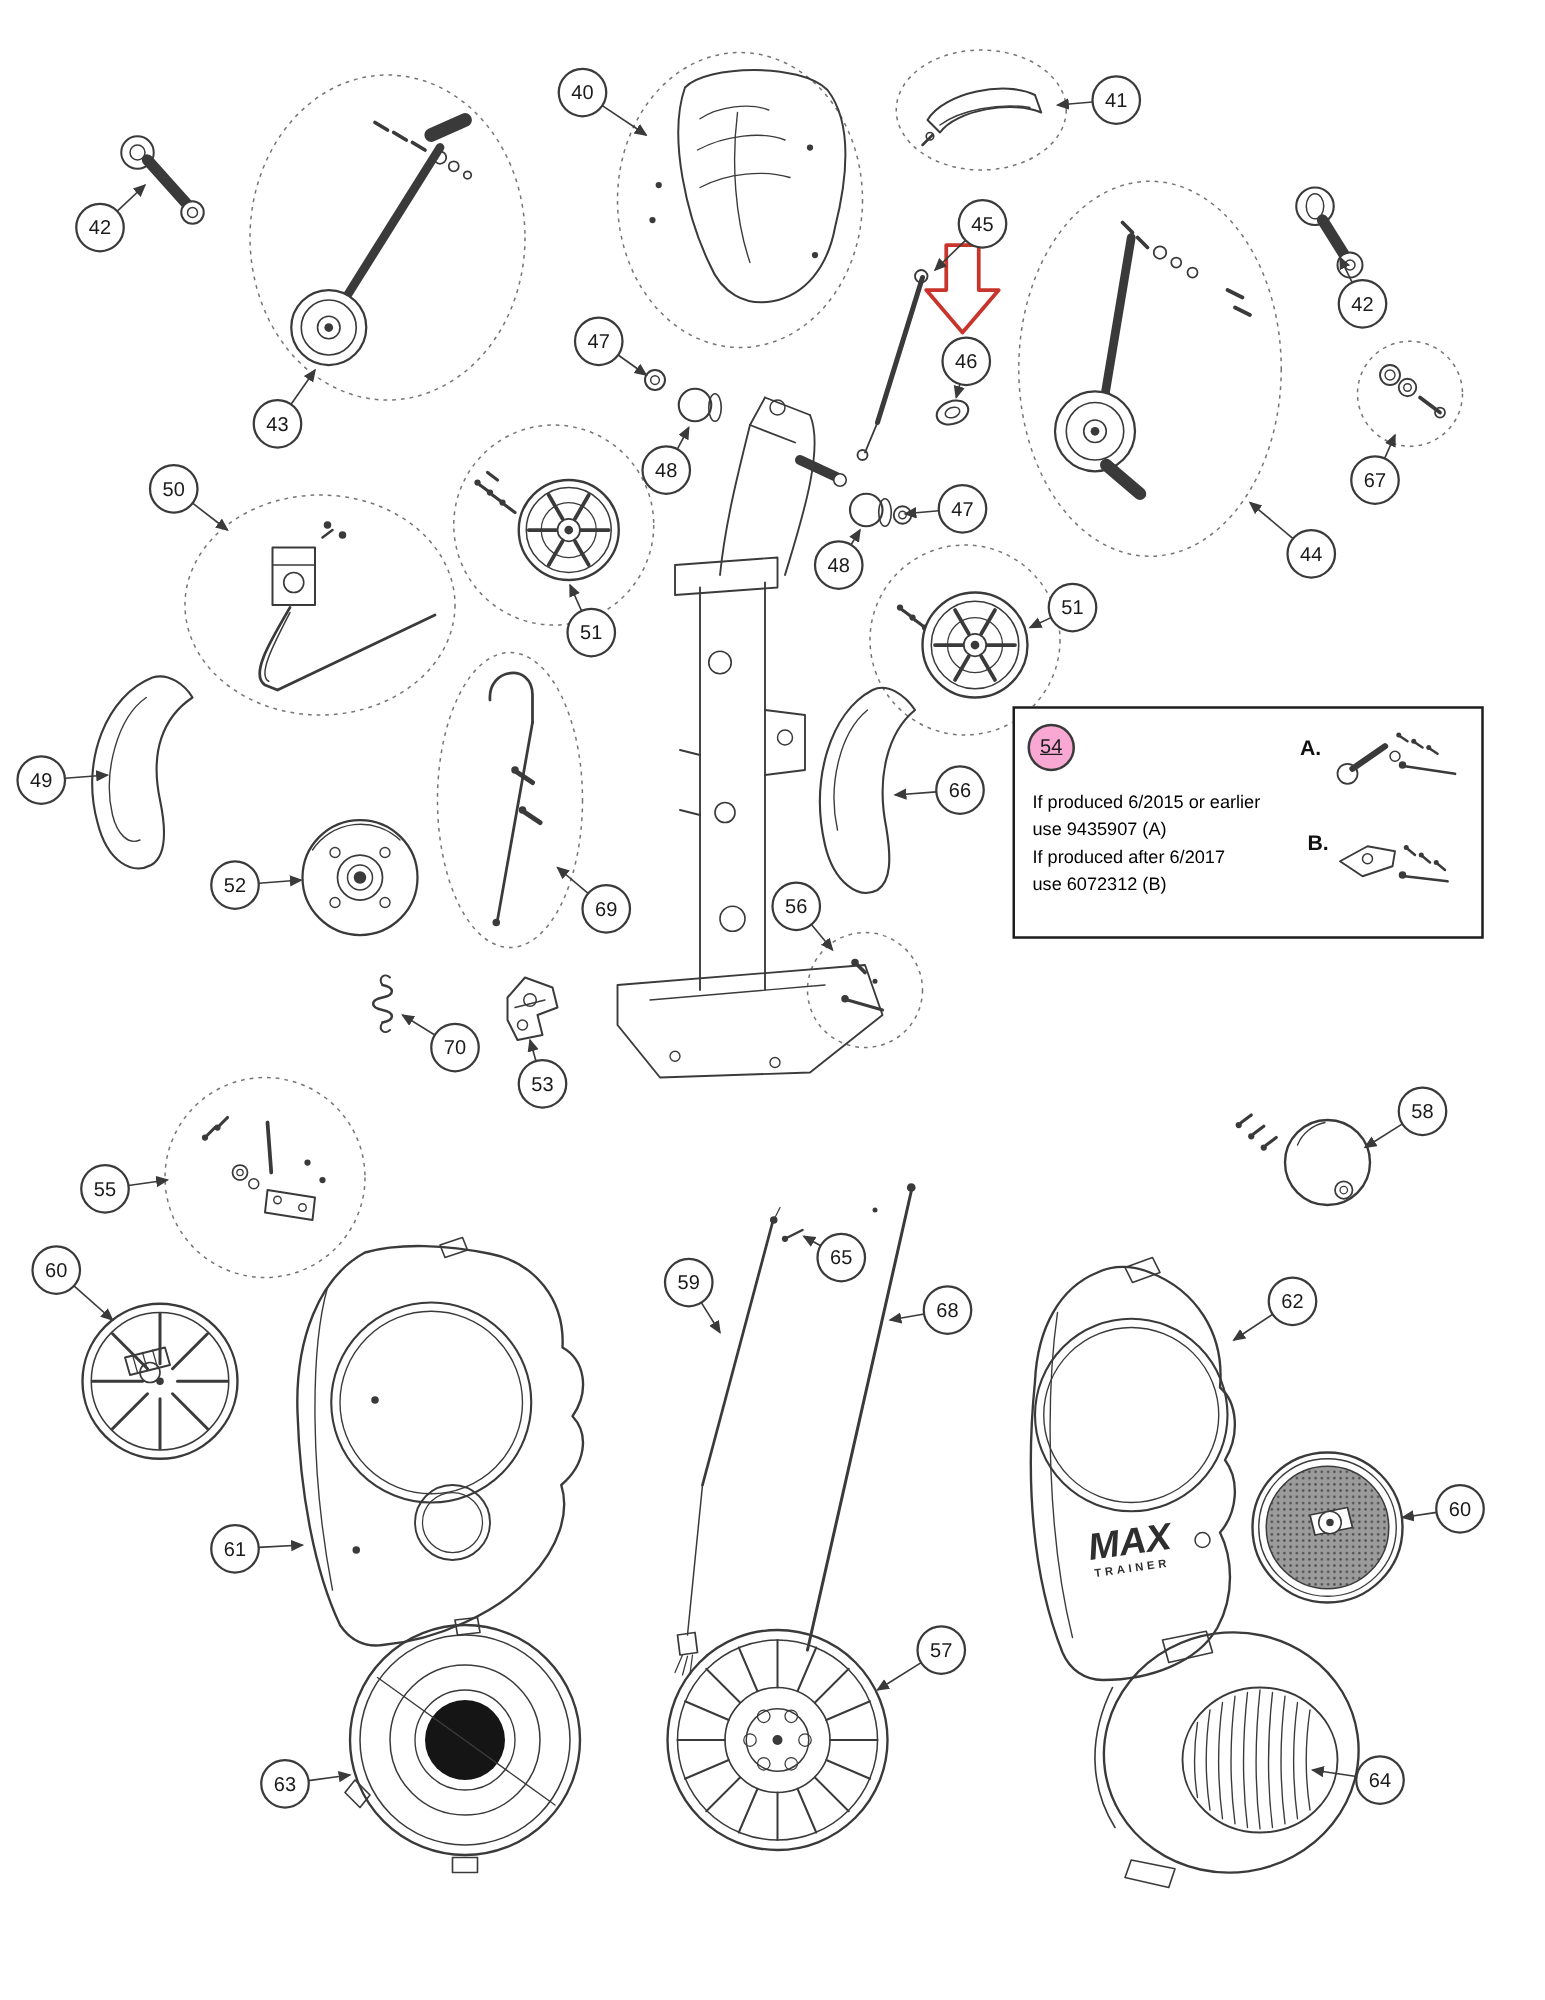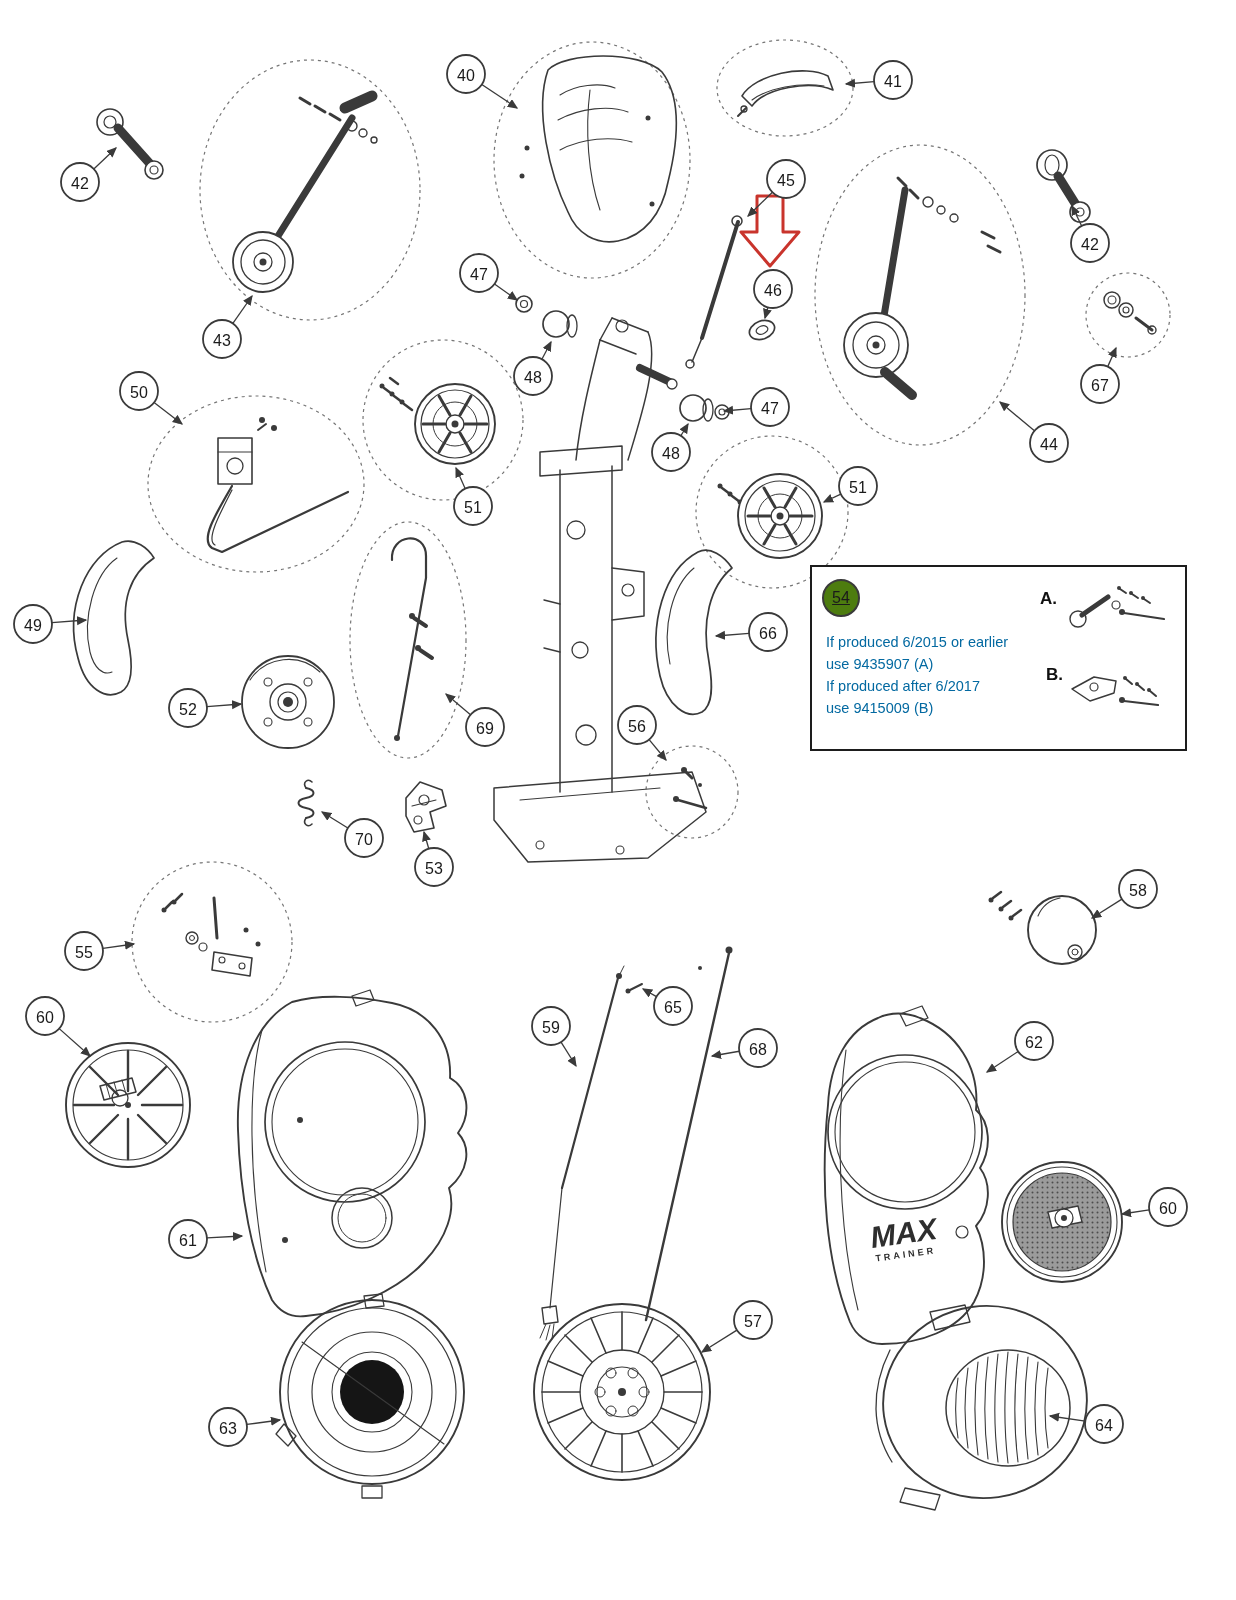--- a/index.html
+++ b/index.html
@@ -21,23 +21,23 @@
            text-anchor:middle;dominant-baseline:central;}
   .brand{font:italic 700 30px "Liberation Sans",sans-serif;fill:#2e2e2e;}
   .brand2{font:700 9px "Liberation Sans",sans-serif;letter-spacing:3px;fill:#2e2e2e;}
 
   
   .note-box{position:absolute;left:810px;top:565px;width:377px;height:186px;
             border:2px solid #1d1d1d;background:#fff;box-sizing:border-box;}
   .note-callout{position:absolute;left:10px;top:12px;width:38px;height:38px;
             border:2px solid var(--ink);border-radius:50%;display:flex;
             align-items:center;justify-content:center;font-size:16px;color:#1b1b1b;
-            background:#4d7c0f;box-sizing:border-box;text-decoration:underline;}
+            background:#f9a8d4;box-sizing:border-box;text-decoration:underline;}
   .note-text{position:absolute;left:14px;top:64px;font-size:14.5px;
-            line-height:1.52;color:#0369a1;}
+            line-height:1.52;color:#000000;}
   .note-text span{display:block;}
   .opt-label{position:absolute;font-weight:700;font-size:17px;color:#101010;}
   .opt-a{left:228px;top:22px;}
   .opt-b{left:234px;top:98px;}
   .opt-img{position:absolute;}
   .opt-img-a{left:252px;top:10px;}
   .opt-img-b{left:252px;top:92px;}
 </style>
 </head>
 <body>
@@ -643,21 +643,21 @@
         </g>
       </g>
 </svg>
 
 <div class="note-box">
   <div class="note-callout">54</div>
   <div class="note-text">
     <span>If produced 6/2015 or earlier</span>
     <span>use 9435907 (A)</span>
     <span>If produced after 6/2017</span>
-    <span>use 9415009 (B)</span>
+    <span>use 6072312 (B)</span>
   </div>
   <div class="opt-label opt-a">A.</div>
   <div class="opt-label opt-b">B.</div>
   <svg class="opt-img opt-img-a" width="112" height="64" viewBox="0 0 112 64">
     <circle class="ln" cx="14" cy="42" r="8" stroke-width="1.4"></circle>
     <path class="ln" d="M18,38 L44,20" stroke-width="5"></path>
     <path class="ln" d="M56,12 L62,16" stroke-width="2"></path>
         <circle class="fl" cx="55" cy="11" r="2"></circle>
     <path class="ln" d="M68,17 L74,21" stroke-width="2"></path>
         <circle class="fl" cx="67" cy="16" r="2"></circle>

